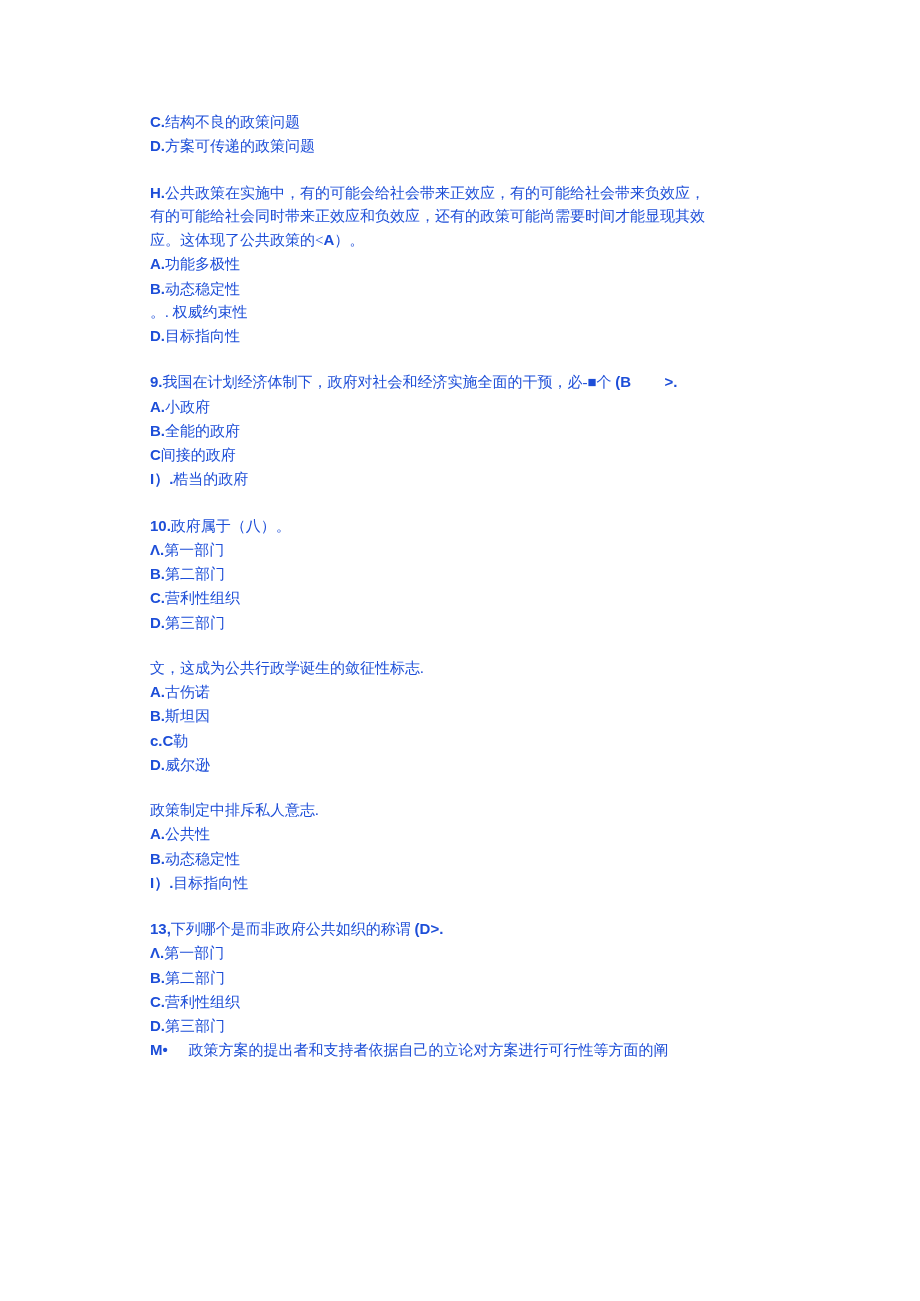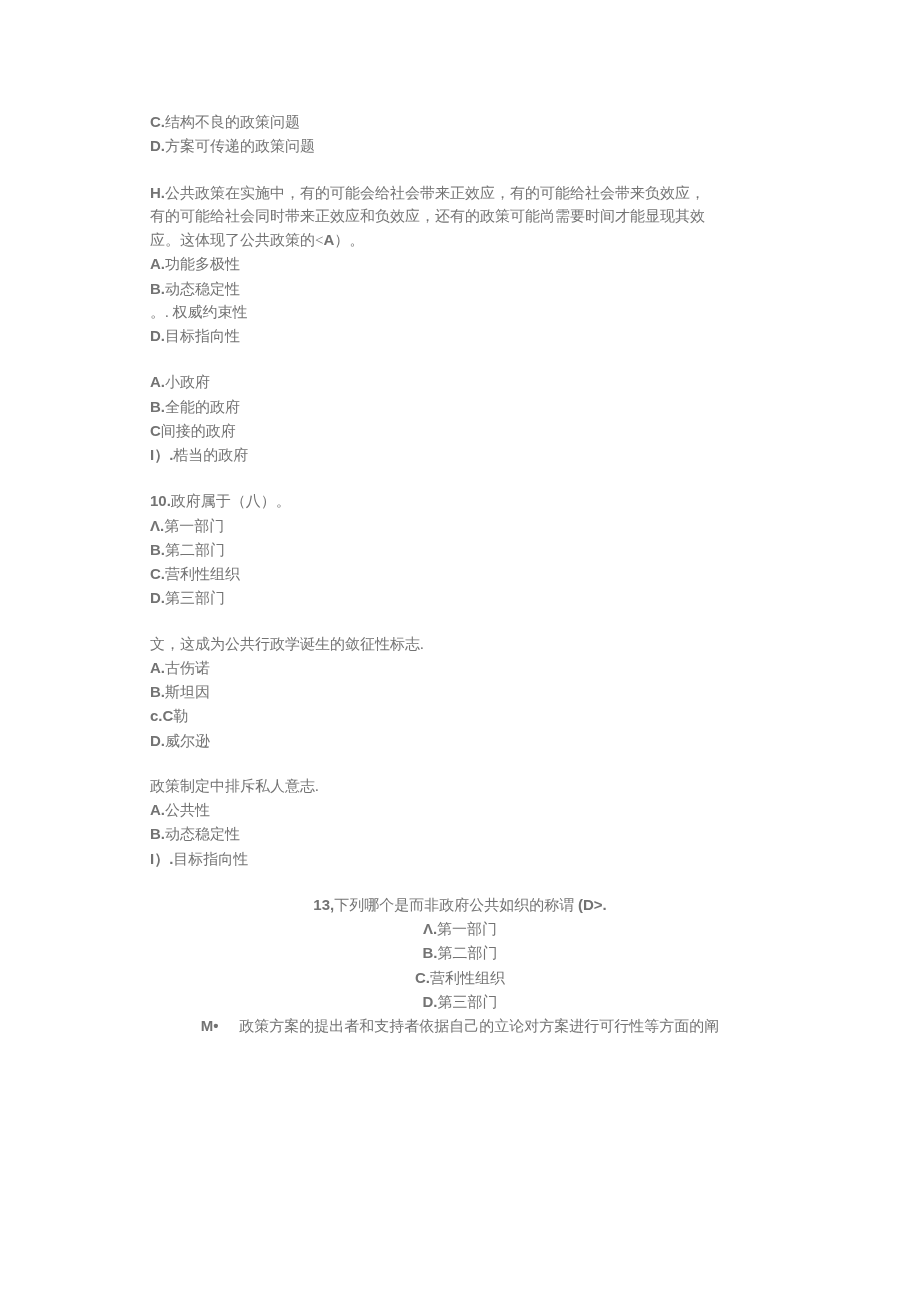--- a/index.html
+++ b/index.html
@@ -6,26 +6,26 @@
     margin: 0;
     padding: 0;
     background: #ffffff;
     font-family: "SimSun", "宋体", serif;
     width: 920px;
   }
   .page {
     padding: 110px 150px 60px 150px;
     font-size: 15px;
     line-height: 1.55;
-    color: #737373;
+    color: #1d4ed8;
   }
   .line { margin: 0; }
   .bold { font-weight: bold; font-family: Arial, "SimSun", sans-serif; }
   .block { margin-bottom: 22px; }
-  .block:last-child { margin-bottom: 0; text-align: center; }
+  .block:last-child { margin-bottom: 0; }
 </style>
 </head>
 <body>
 
 <div class="page">
 
   <div class="block">
     <p class="line"><span class="bold">C.</span><span>结构不良的政策问题</span></p>
     <p class="line"><span class="bold">D.</span><span>方案可传递的政策问题</span></p>
   </div>
@@ -34,20 +34,21 @@
     <p class="line"><span class="bold">H.</span><span>公共政策在实施中，有的可能会给社会带来正效应，有的可能给社会带来负效应，</span></p>
     <p class="line">有的可能给社会同时带来正效应和负效应，还有的政策可能尚需要时间才能显现其效</p>
     <p class="line"><span>应。这体现了公共政策的&lt;</span><span class="bold">A</span><span>）。</span></p>
     <p class="line"><span class="bold">A.</span><span>功能多极性</span></p>
     <p class="line"><span class="bold">B.</span><span>动态稳定性</span></p>
     <p class="line">。. 权威约束性</p>
     <p class="line"><span class="bold">D.</span><span>目标指向性</span></p>
   </div>
 
   <div class="block">
+    <p class="line"><span class="bold">9.</span><span>我国在计划经济体制下，政府对社会和经济实施全面的干预，必-■个  </span><span class="bold">(B&nbsp;&nbsp;&nbsp;&nbsp;&nbsp;&nbsp;&nbsp;&nbsp;&gt;.</span></p>
     <p class="line"><span class="bold">A.</span><span>小政府</span></p>
     <p class="line"><span class="bold">B.</span><span>全能的政府</span></p>
     <p class="line"><span class="bold">C</span><span>间接的政府</span></p>
     <p class="line"><span class="bold">I）.</span><span>梏当的政府</span></p>
   </div>
 
   <div class="block">
     <p class="line"><span class="bold">10.</span><span>政府属于（八）。</span></p>
     <p class="line"><span class="bold">Λ.</span><span>第一部门</span></p>
     <p class="line"><span class="bold">B.</span><span>第二部门</span></p>

